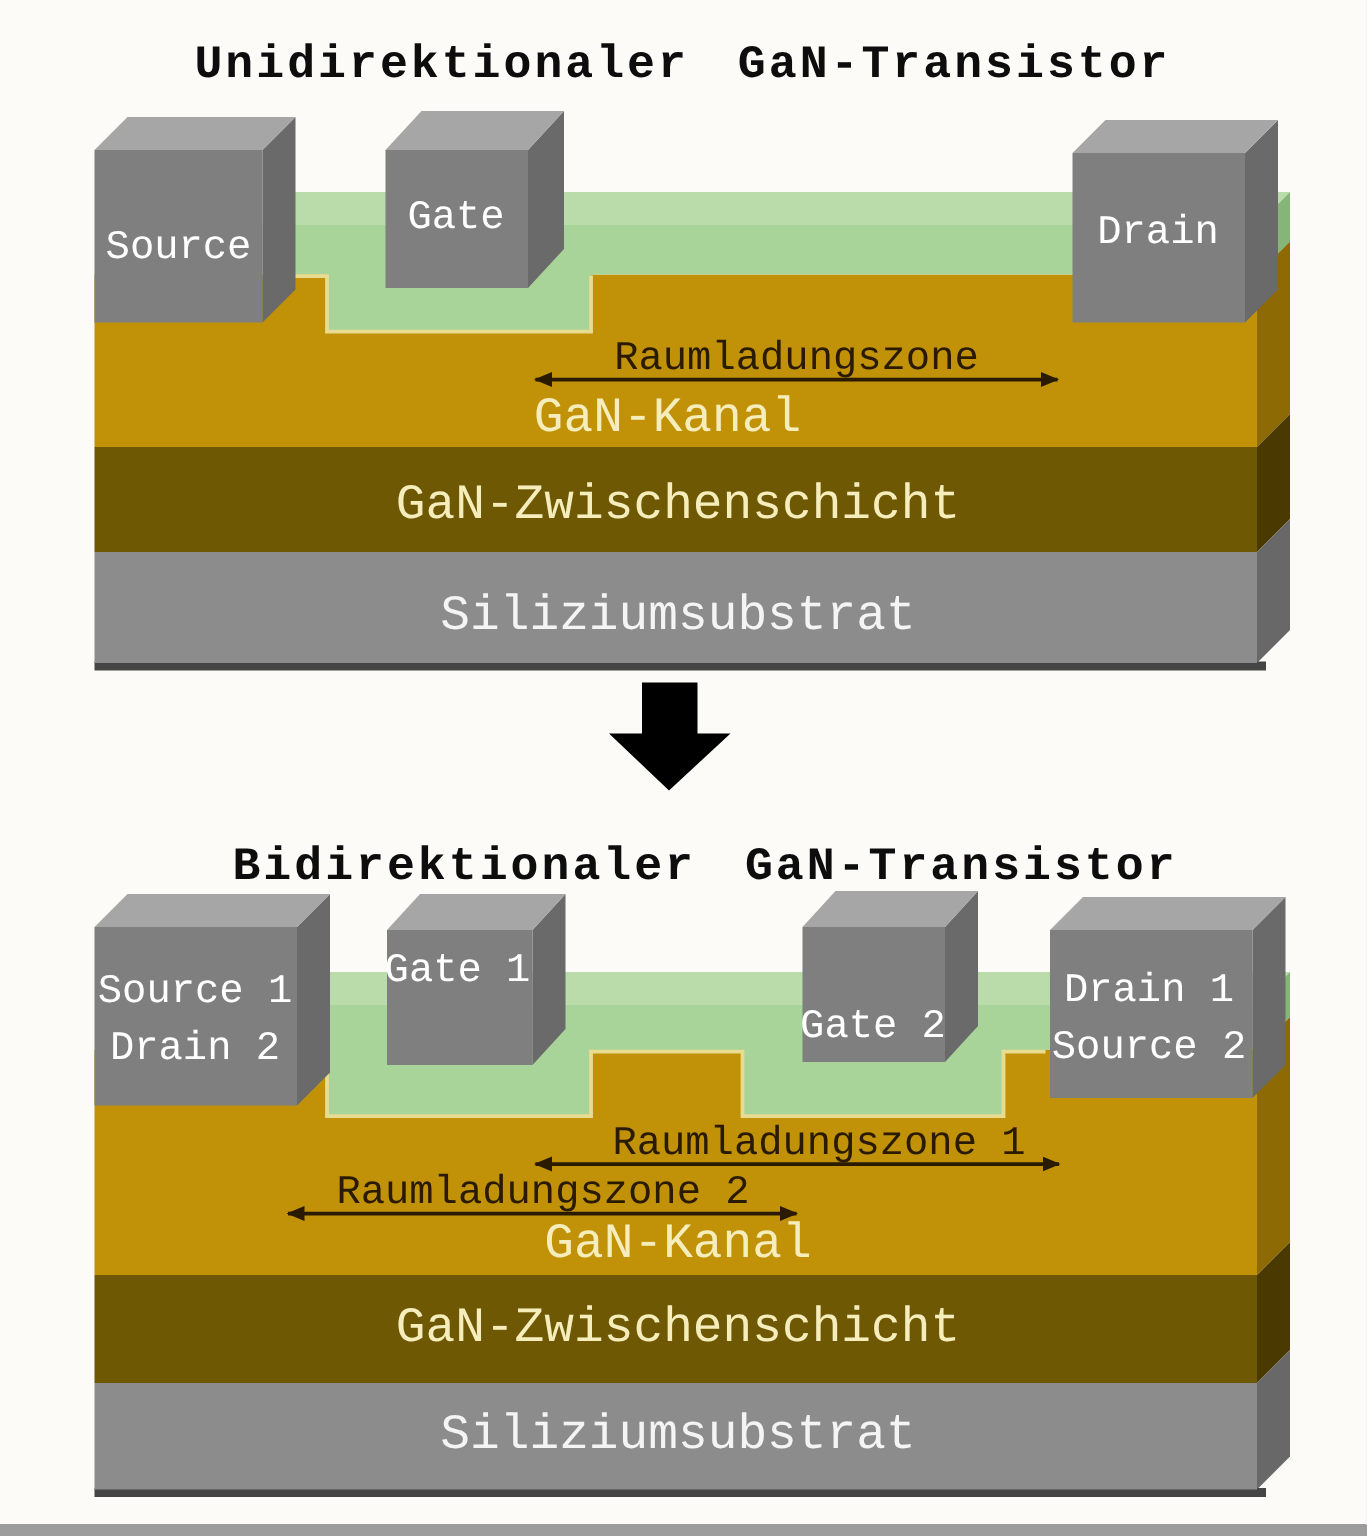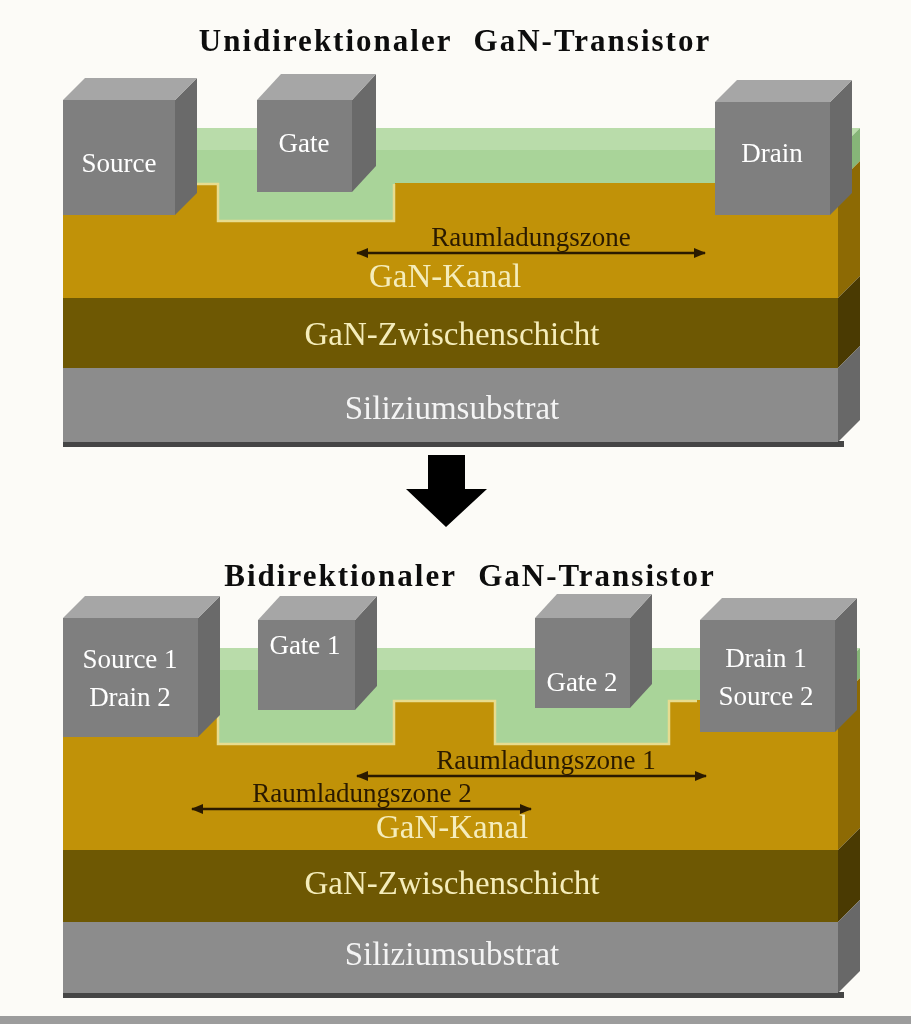--- a/index.html
+++ b/index.html
@@ -1,21 +1,21 @@
 <!DOCTYPE html>
 <html style="--background: #fcfbf7; --title: #0d0d0d; --channel: #c19208; --channel-side: #8d6a04; --interlayer: #6e5803; --interlayer-side: #4a3a02; --substrate: #8c8c8c; --substrate-side: #686868; --substrate-edge: #454545; --barrier-top: #b9dcaa; --barrier-front: #a9d499; --barrier-side: #86b578; --contact-front: #7f7f7f; --contact-top: #a6a6a6; --contact-side: #6a6a6a; --recess-outline: #e7dc8f; --label-light: #ffffff; --label-white: #f4f4f4; --label-cream: #f5edbb; --label-dark: #2a1a00; --arrow-black: #000000; --bottom-strip: #9c9c9c;"><head>
 <meta charset="utf-8">
 <style>
   html,body{margin:0;padding:0;background:#e9e9e9;}
   .canvas{
     position:relative;
     width:911px;height:1024px;
     margin:0 auto;
     background:var(--background,#fcfbf7);
-    font-family:Liberation Serif, serif;
+    font-family:Liberation Mono, monospace;
     overflow:hidden;
   }
   svg{position:absolute;inset:0;display:block;}
 
   
   .f-green-top{fill:var(--barrier-top);}
   .f-green{fill:var(--barrier-front);}
   .f-green-side{fill:var(--barrier-side);}
   .f-gold{fill:var(--channel);}
   .f-gold-side{fill:var(--channel-side);}

